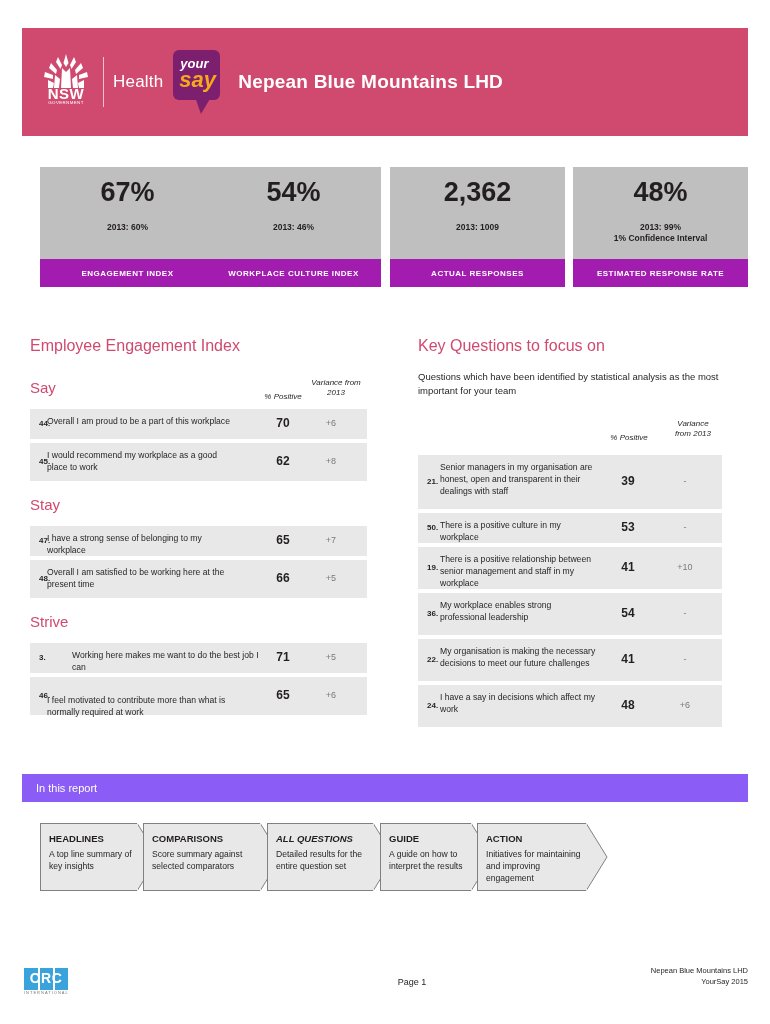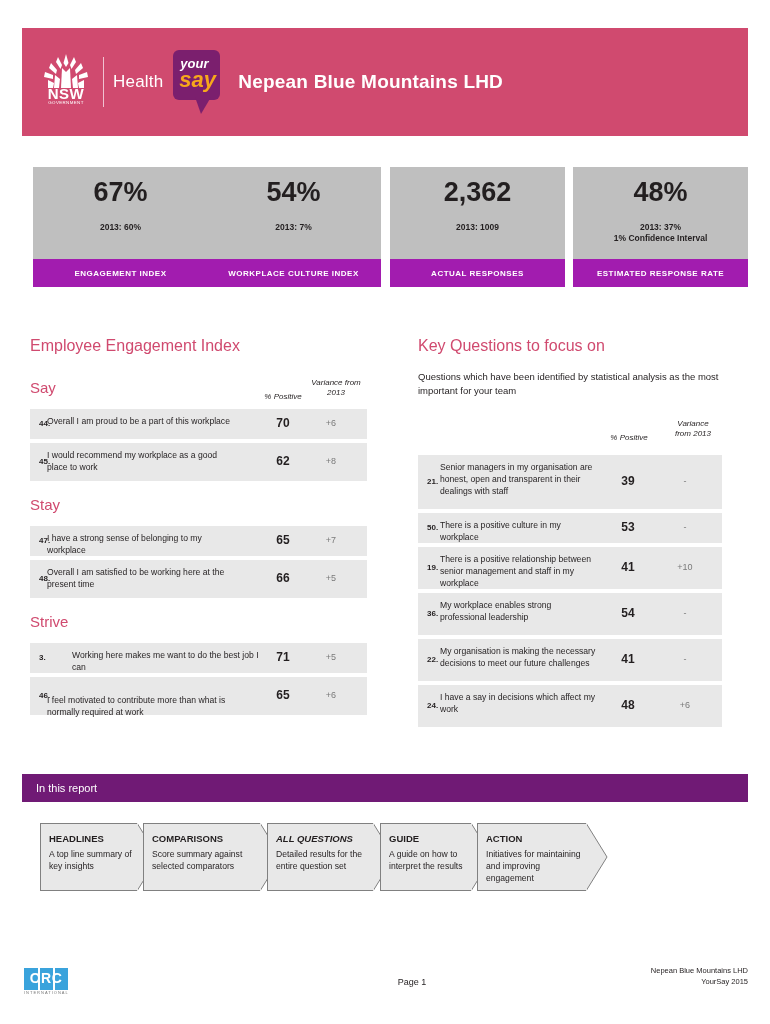--- a/index.html
+++ b/index.html
@@ -47,21 +47,21 @@
 
   
   .col-hdr{position:absolute;font-size:8px;font-style:italic;color:#231f20;text-align:center;line-height:10px;}
   .qrow{position:absolute;background:#e8e8e8;}
   .qnum{position:absolute;left:9px;font-size:8px;font-weight:bold;color:#231f20;}
   .qtext{position:absolute;font-size:8.6px;color:#231f20;line-height:12px;}
   .qpos{position:absolute;font-size:12px;font-weight:bold;color:#231f20;text-align:center;}
   .qvar{position:absolute;font-size:9px;color:#7a7a7a;text-align:center;}
 
   
-  .itr-band{position:absolute;left:22px;top:774px;width:726px;height:28px;background:#701a75;}
+  .itr-band{position:absolute;left:22px;top:774px;width:726px;height:28px;background:#8b5cf6;}
   .itr-band span{position:absolute;left:14px;top:8px;color:#ffffff;font-size:11px;}
   .chev{position:absolute;top:823px;height:68px;background:#e8e8e8;
     border:1px solid #808080;box-sizing:border-box;}
   .chev-arrow{position:absolute;top:823px;width:22px;height:68px;}
   .chev-title{position:absolute;font-size:9.5px;font-weight:bold;color:#231f20;}
   .chev-desc{position:absolute;font-size:8.6px;color:#231f20;line-height:12px;}
 
   
   .orc{position:absolute;left:24px;top:968px;width:44px;height:22px;background:#3aa3dc;}
   .orc-txt{position:absolute;left:24px;top:969px;width:44px;height:19px;color:#ffffff;
@@ -118,52 +118,52 @@
     <div class="hdr-stats">
       
       
       
       
       
     </div>
   </div>
 
   <div class="kpis" id="kpi-row">
-      <div class="kpi" style="left: 11px;">
+      <div class="kpi" style="left: 18px;">
         <div class="kpi-body">
           <div class="kpi-big">67%</div>
           <div class="kpi-sub">
             <div>2013: 60%</div>
           </div>
         </div>
         <div class="kpi-foot">ENGAGEMENT INDEX</div>
       </div>
       <div class="kpi" style="left: 184px;">
         <div class="kpi-body">
           <div class="kpi-big">54%</div>
           <div class="kpi-sub">
-            <div>2013: 7%</div>
+            <div>2013: 46%</div>
           </div>
         </div>
         <div class="kpi-foot">WORKPLACE CULTURE INDEX</div>
       </div>
       <div class="kpi" style="left: 368px;">
         <div class="kpi-body">
           <div class="kpi-big">2,362</div>
           <div class="kpi-sub">
             <div>2013: 1009</div>
           </div>
         </div>
         <div class="kpi-foot">ACTUAL RESPONSES</div>
       </div>
       <div class="kpi" style="left: 551px;">
         <div class="kpi-body">
           <div class="kpi-big">48%</div>
           <div class="kpi-sub">
-            <div>2013: 37%</div>
+            <div>2013: 99%</div>
             <div>1% Confidence Interval</div>
           </div>
         </div>
         <div class="kpi-foot">ESTIMATED RESPONSE RATE</div>
       </div>
     </div>
 
   <div class="sec-title" style="left:30px;top:337px;">Employee Engagement Index</div>
   <div class="col-hdr" style="left:252px;top:392px;width:62px;">% Positive</div>
   <div class="col-hdr" style="left:300px;top:378px;width:72px;">

